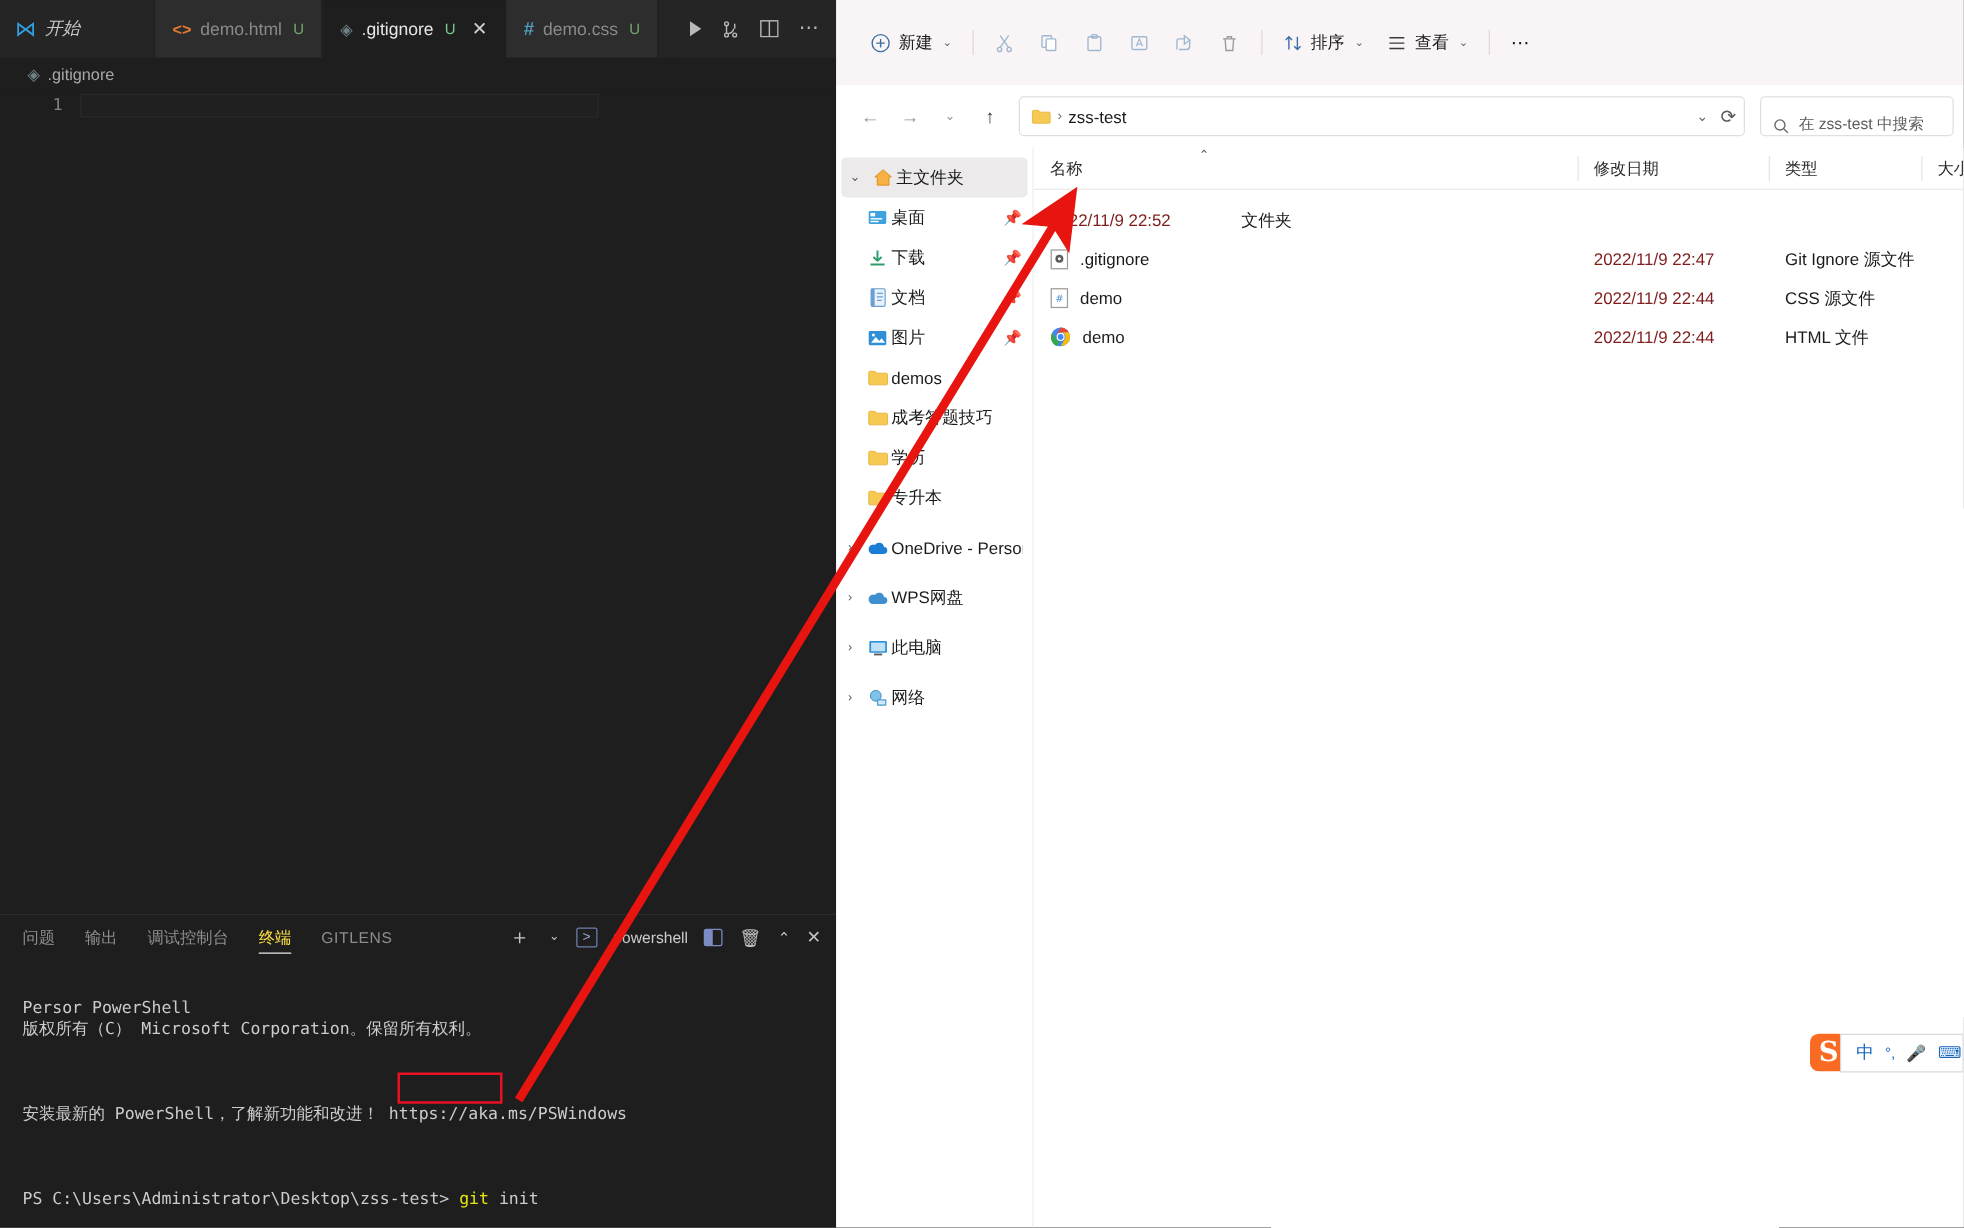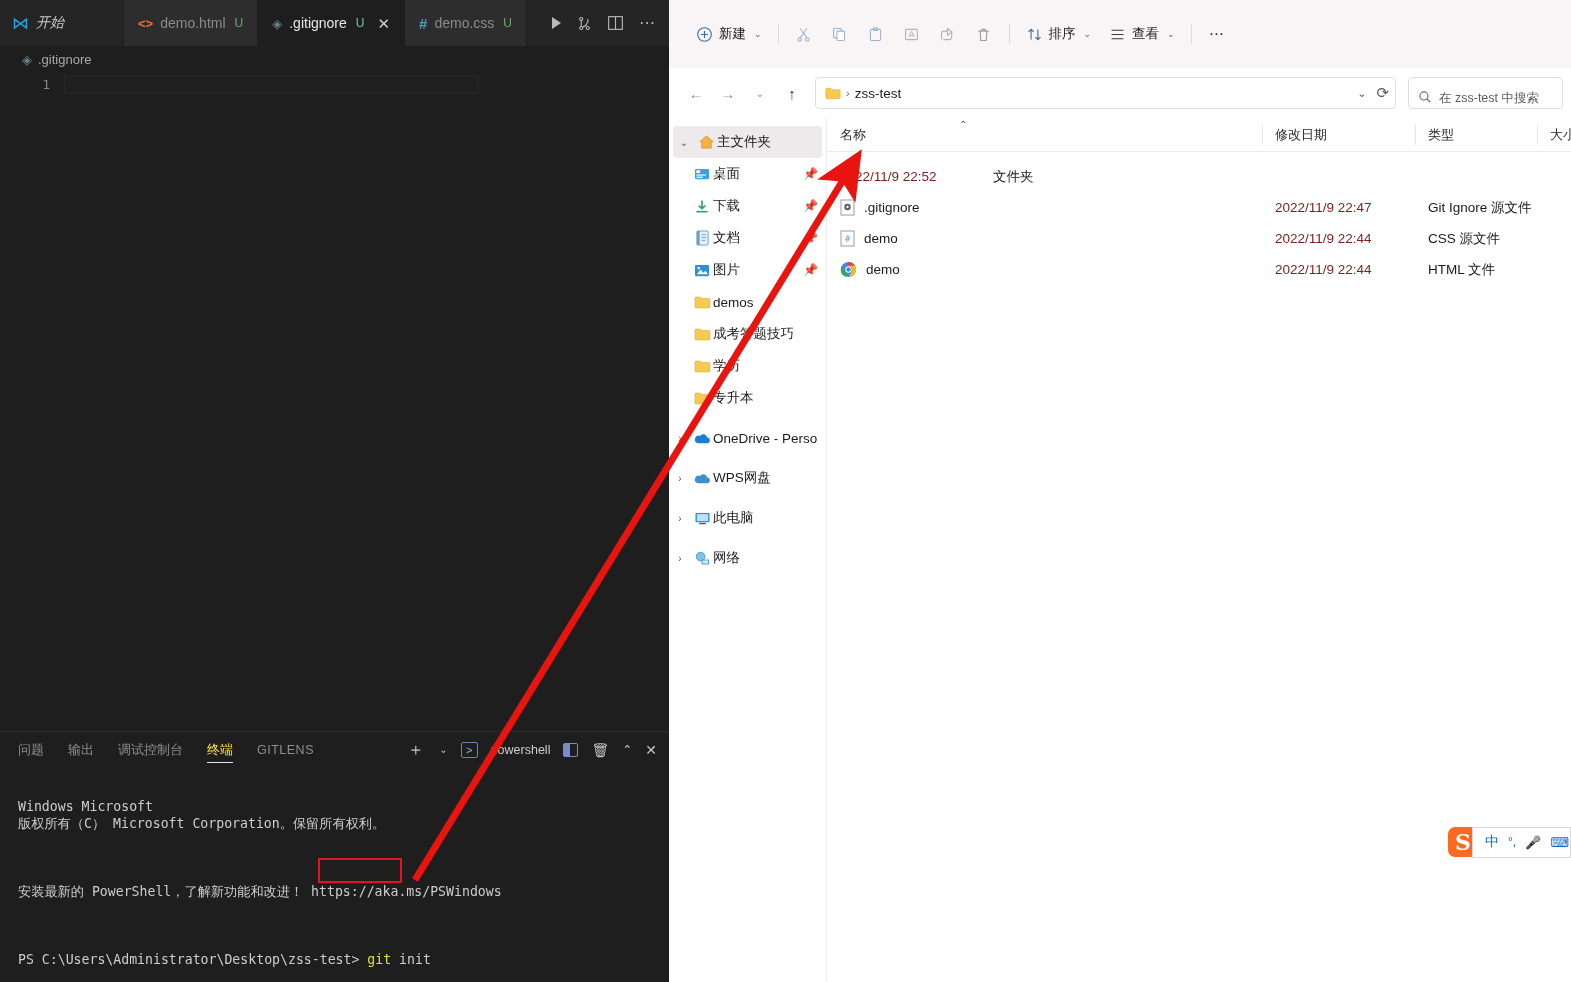--- a/index.html
+++ b/index.html
@@ -104,21 +104,21 @@
   .addr-box {
     flex: 1; height: 32px; border: 1px solid #e3dde0; border-radius: 4px;
     display: flex; align-items: center; padding: 0 6px 0 9px; background: #fff;
     margin-left: 6px;
   }
   .addr-crumb { display: flex; align-items: center; gap: 5px; font-size: 13.5px; color: #1b1b1b; }
   .addr-sep { color: #6a6a6a; font-size: 11px; }
   .addr-right { margin-left: auto; display: flex; align-items: center; gap: 10px; color: #5b5b5b; }
   .search-box {
     width: 155px; height: 32px; border: 1px solid #e3dde0; border-radius: 4px;
-    display: flex; align-items: flex-start; gap: 7px; padding: 12px 9px; margin-left: 10px; background: #fff;
+    display: flex; align-items: flex-end; gap: 7px; padding: 0 9px; margin-left: 10px; background: #fff;
   }
   .search-ph { font-size: 12.5px; color: #5d5d5d; white-space: nowrap; }
 
   .exp-body { display: flex; height: 864px; }
   .nav-pane { width: 158px; padding-top: 8px; background: #fff; border-right: 1px solid #efeaec; }
   .nav-row { display: flex; align-items: center; height: 32px; font-size: 13.5px; color: #1b1b1b; padding-right: 8px; position: relative; }
   .nav-row.sel { background: #eceaea; border-radius: 4px; margin: 0 4px; }
   .nav-exp { width: 22px; text-align: center; color: #5b5b5b; font-size: 10px; flex: 0 0 22px; }
   .nav-ico { width: 22px; flex: 0 0 22px; display: flex; align-items: center; justify-content: center; }
   .nav-lbl { white-space: nowrap; overflow: hidden; }
@@ -242,21 +242,21 @@
           <span class="split-ico">
               <i></i>
             </span>
           <span>🗑</span>
           <span style="font-size:12px;">⌃</span>
           <span style="font-size:14px;">✕</span>
         </div>
       </div>
 
       <div class="terminal">
-<span>Windows Microsoft</span>
+<span>Persor PowerShell</span>
 <span style="display:block">版权所有（C） Microsoft Corporation。保留所有权利。</span>
 <span class="t-blank" style="display:block"></span>
 <span style="display:block">安装最新的 PowerShell，了解新功能和改进！ https://aka.ms/PSWindows</span>
 <span class="t-blank" style="display:block"></span>
 <span class="prompt-line" style="display:block"><span>PS C:\Users\Administrator\Desktop\zss-test&gt; </span><span class="kw-yellow">git</span><span> init</span></span>
 
 
       </div>
     </div>
 

